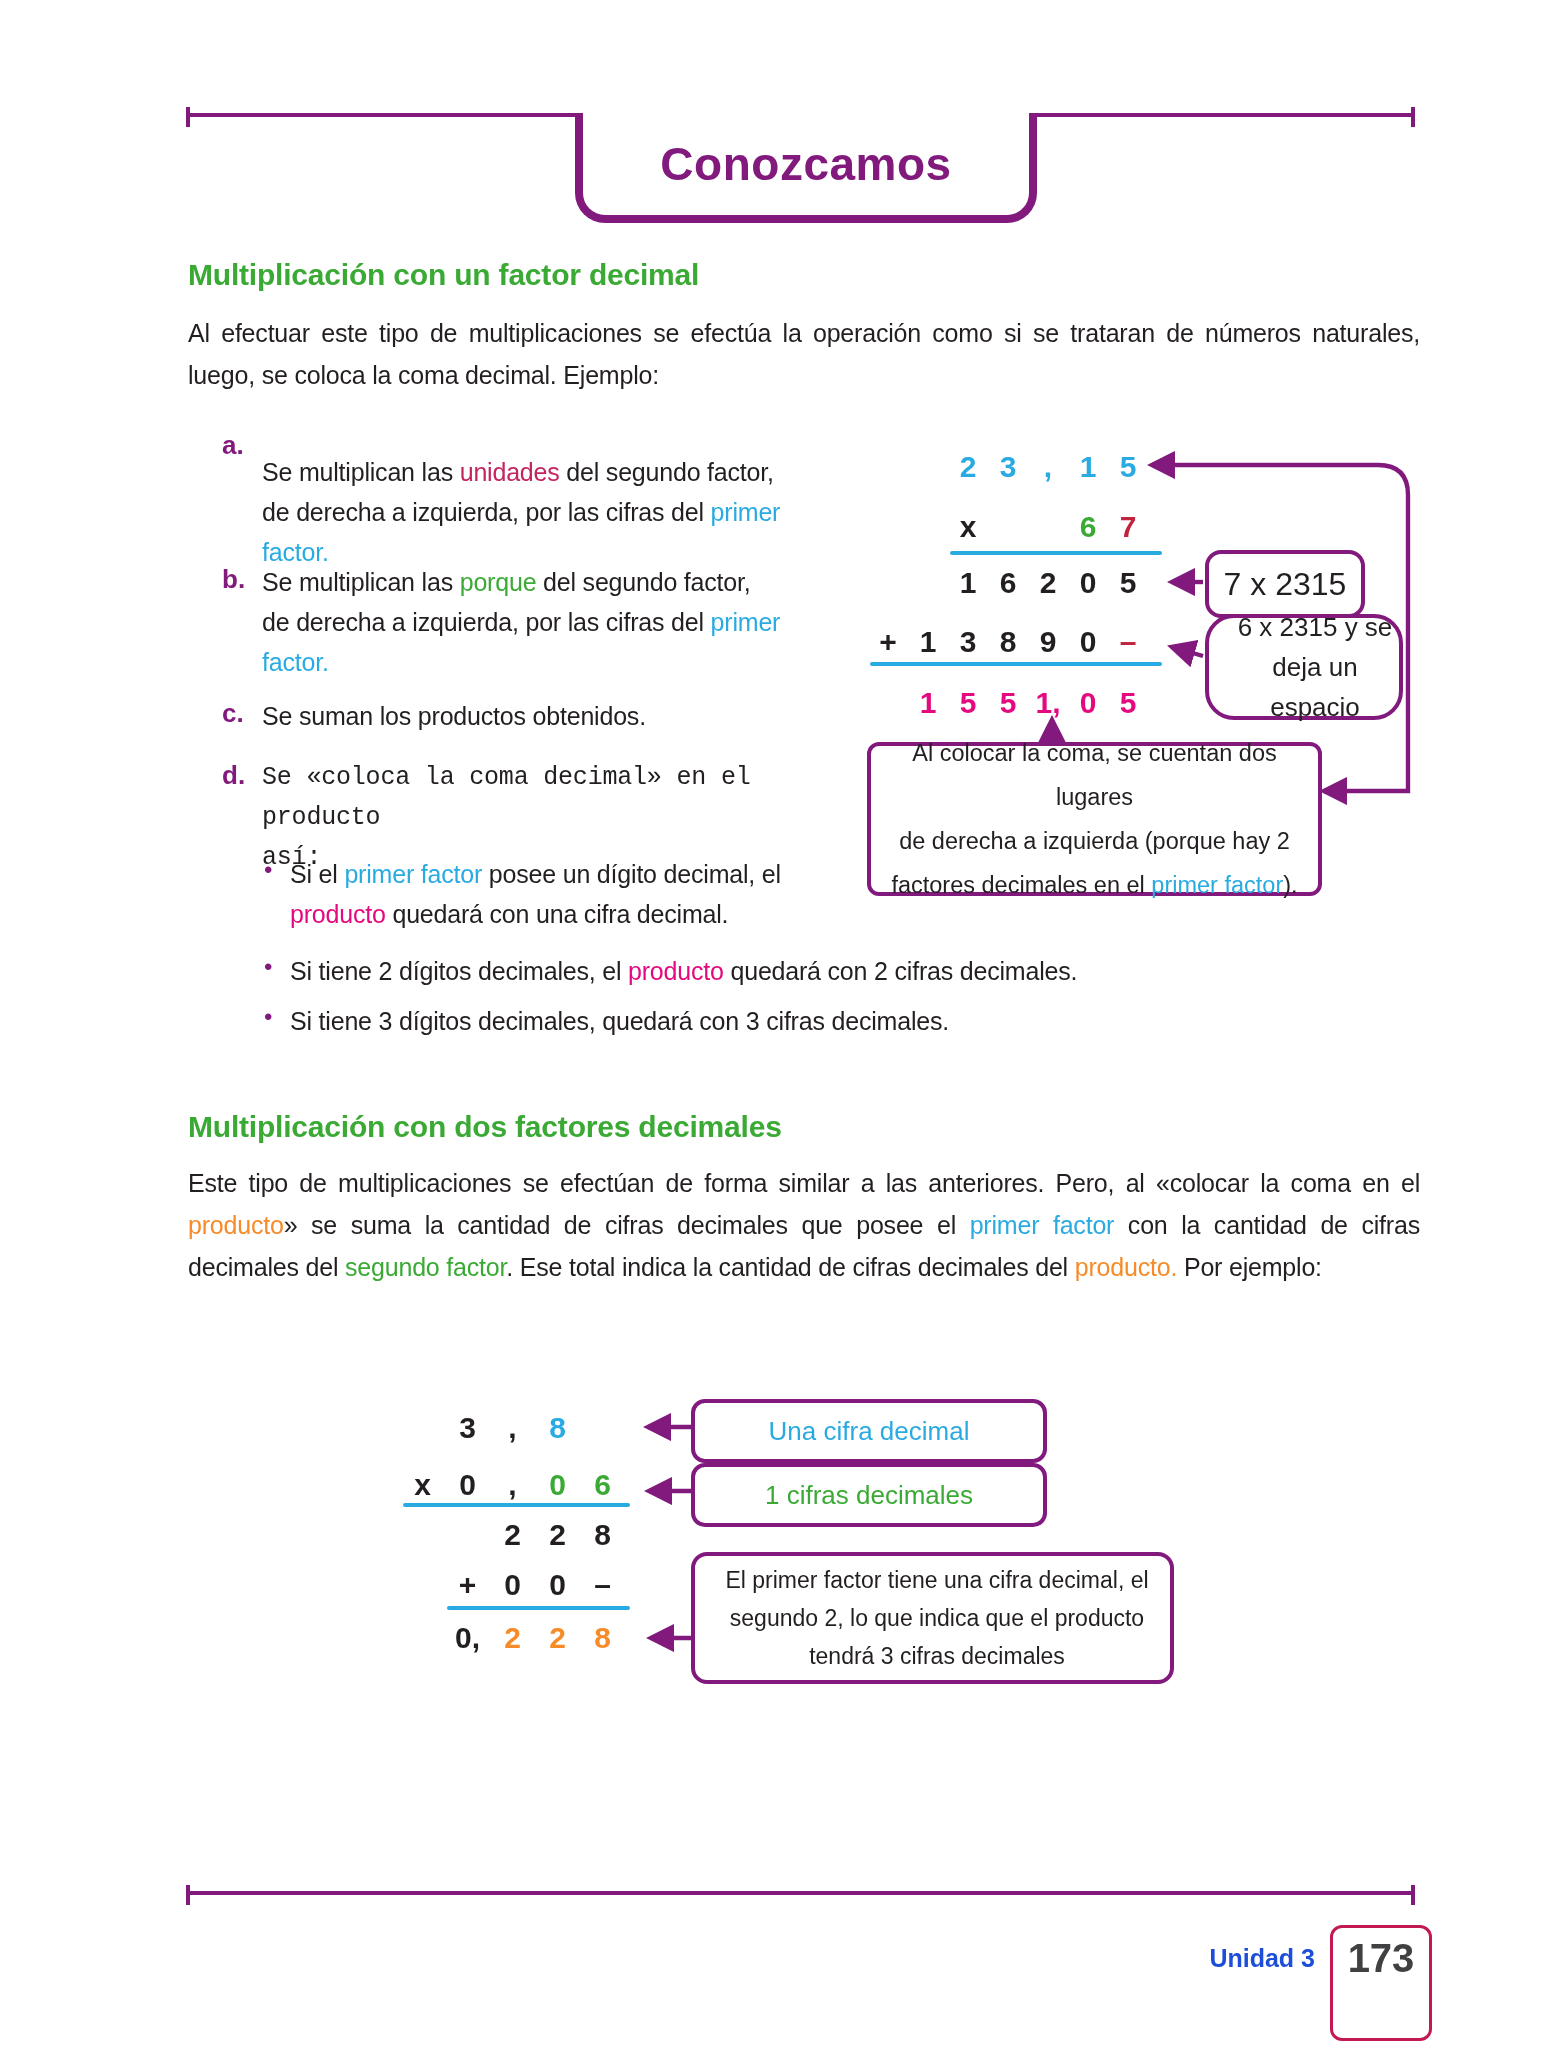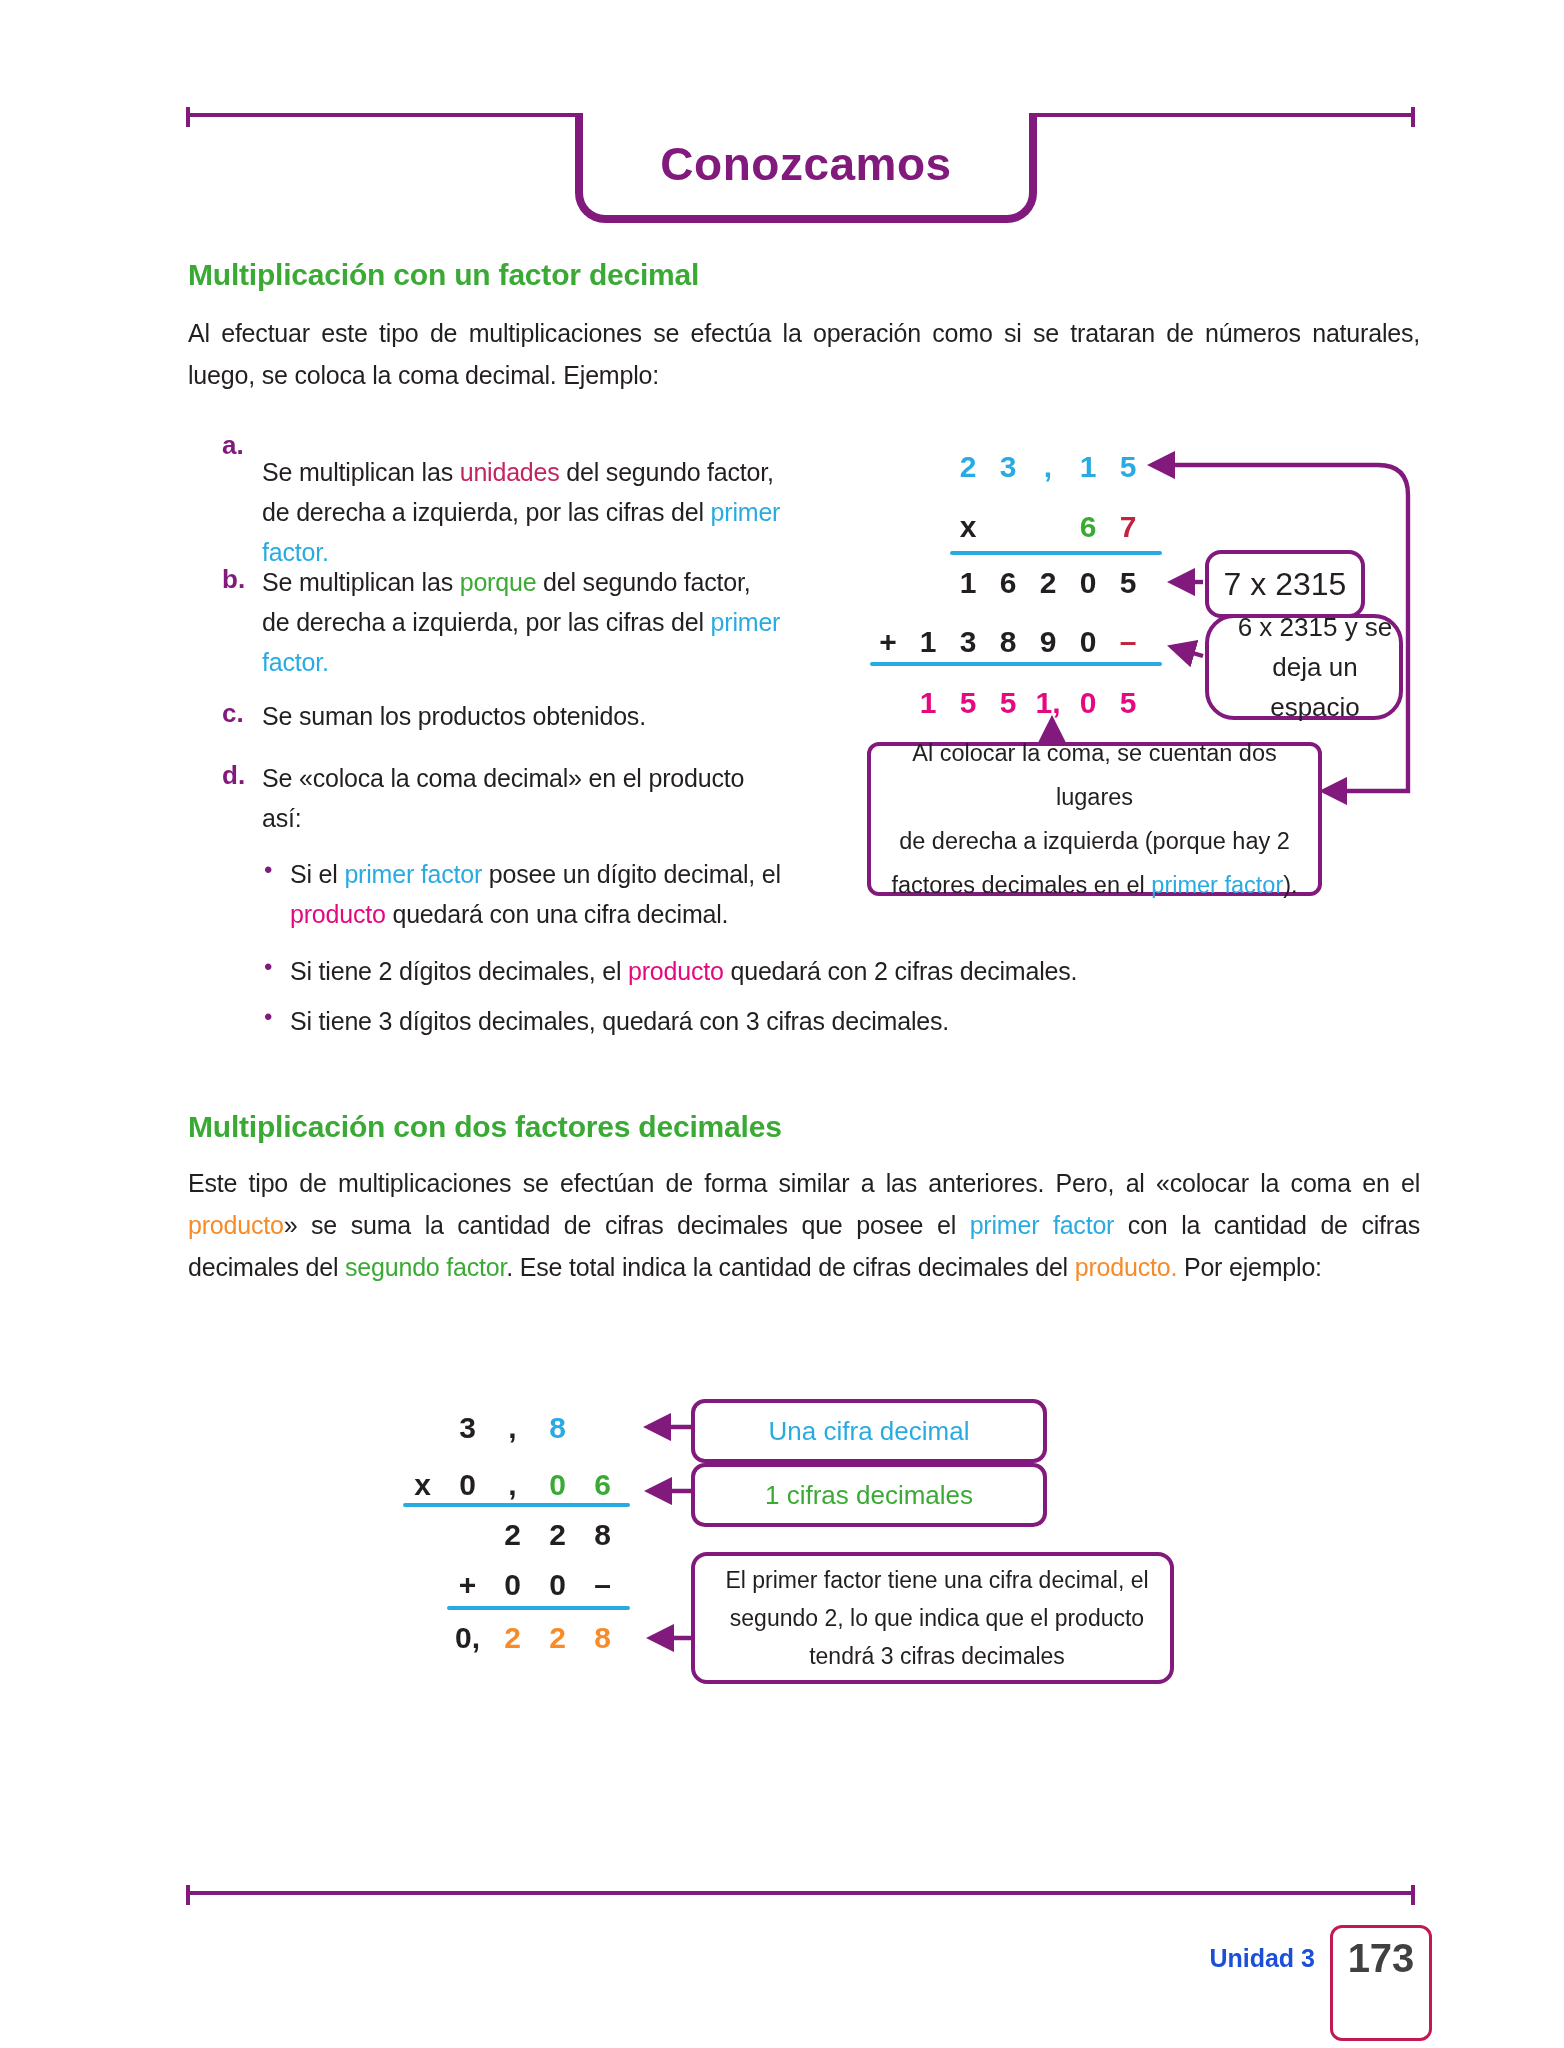--- a/index.html
+++ b/index.html
@@ -78,21 +78,21 @@
   <div class="item-label" style="left:222px;top:430px;">a.</div>
   <div class="item-text" style="left:262px;top:428px;width:620px;margin-top:24px;"><span>Se multiplican las </span><span data-color="raspberry">unidades</span><span> del segundo factor,</span><br><span>de derecha a izquierda, por las cifras del </span><span data-color="blue">primer</span><br><span data-color="blue">factor.</span></div>
 
   <div class="item-label" style="left:222px;top:564px;">b.</div>
   <div class="item-text" style="left:262px;top:562px;width:620px;"><span>Se multiplican las </span><span data-color="green">porque</span><span> del segundo factor,</span><br><span>de derecha a izquierda, por las cifras del </span><span data-color="blue">primer</span><br><span data-color="blue">factor.</span></div>
 
   <div class="item-label" style="left:222px;top:698px;">c.</div>
   <div class="item-text" style="left:262px;top:696px;width:620px;"><span>Se suman los productos obtenidos.</span></div>
 
   <div class="item-label" style="left:222px;top:760px;">d.</div>
-  <div class="item-text" style="left:262px;top:758px;width:620px;"><span>Se «coloca la coma decimal» en el producto</span><br><span>así:</span></div>
+  <div class="item-text" style="left:262px;top:758px;width:620px;font-family:Liberation Mono, monospace;"><span>Se «coloca la coma decimal» en el producto</span><br><span>así:</span></div>
 
   <div class="bullet-dot" style="left:264px;top:856px;">•</div>
   <div class="item-text" style="left:290px;top:854px;width:620px;"><span>Si el </span><span data-color="blue">primer factor</span><span> posee un dígito decimal, el</span><br><span data-color="magenta">producto</span><span> quedará con una cifra decimal.</span></div>
 
   <div class="bullet-dot" style="left:264px;top:953px;">•</div>
   <div class="item-text" style="left:290px;top:951px;width:960px;"><span>Si tiene 2 dígitos decimales, el </span><span data-color="magenta">producto</span><span> quedará con 2 cifras decimales.</span></div>
 
   <div class="bullet-dot" style="left:264px;top:1003px;">•</div>
   <div class="item-text" style="left:290px;top:1001px;width:960px;"><span>Si tiene 3 dígitos decimales, quedará con 3 cifras decimales.</span></div>
 

